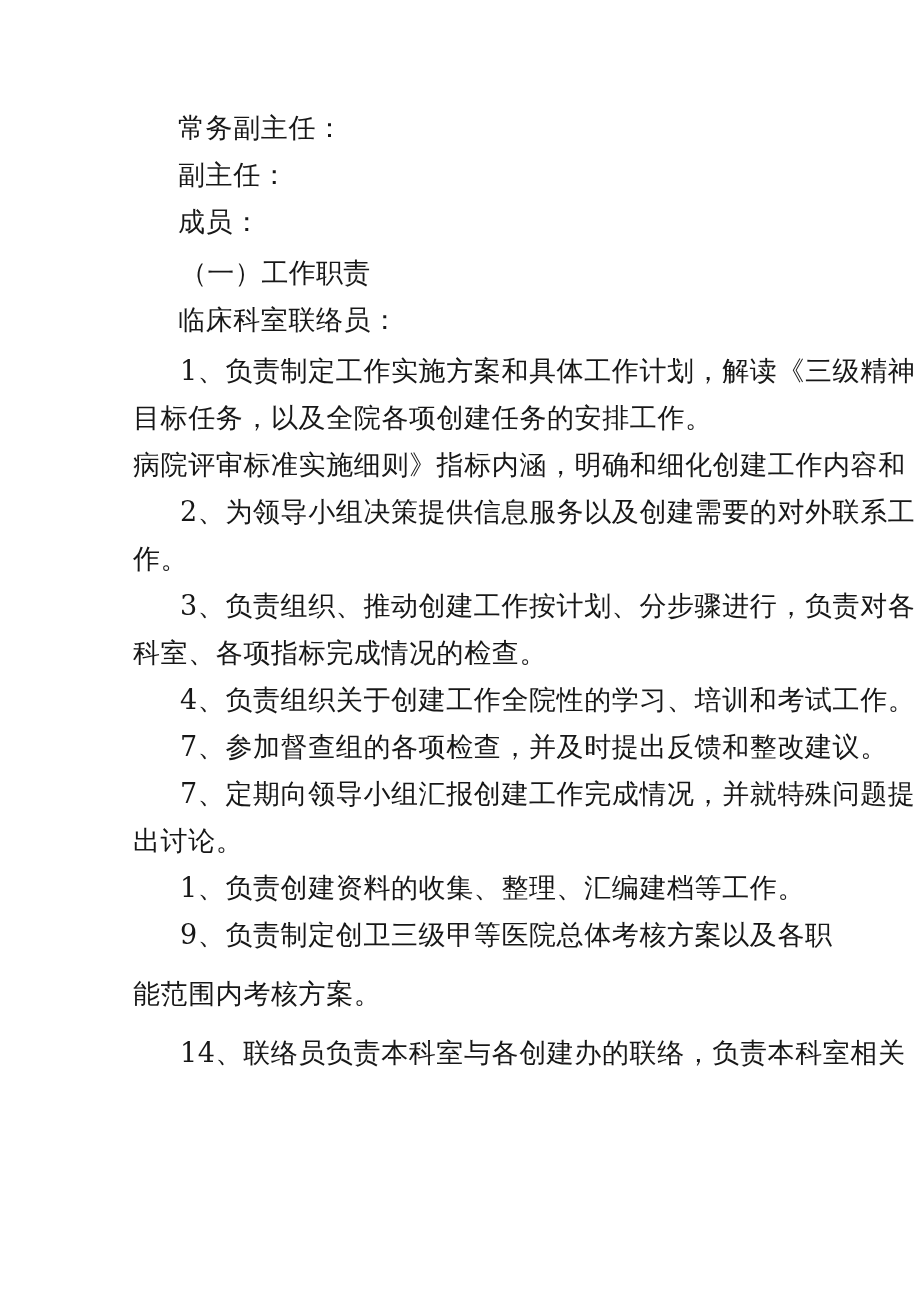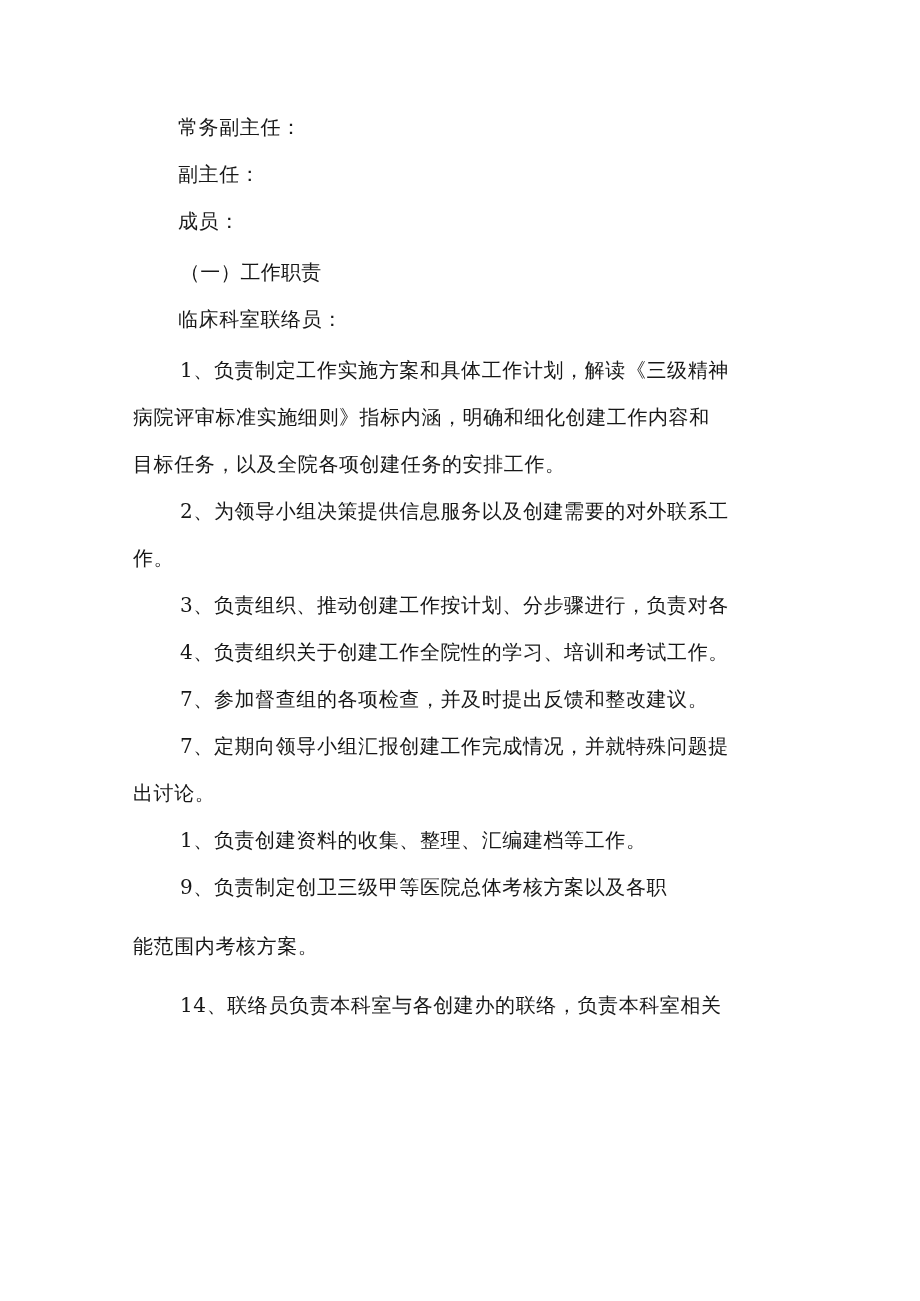--- a/index.html
+++ b/index.html
@@ -18,21 +18,21 @@
     background: #ffffff;
     overflow: hidden;
   }
   #doc-body {
     position: absolute;
     left: 133px;
     top: 104px;
     width: 658px;
   }
   .line {
-    font-size: 20px;
+    font-size: 27px;
     line-height: 47px;
     letter-spacing: 0.6px;
     white-space: pre;
     color: #171717;
     font-weight: 400;
   }
   
   .role-line {
     text-indent: 45px;
   }
@@ -60,27 +60,28 @@
   <div id="doc-body">
 
     <div class="line role-line">常务副主任：</div>
     <div class="line role-line">副主任：</div>
     <div class="line role-line">成员：</div>
     <div class="line section-heading gap-sm">（一）工作职责</div>
 
     <div class="line role-line">临床科室联络员：</div>
 
     <div class="line item-first gap-sm">1、负责制定工作实施方案和具体工作计划，解读《三级精神</div>
+    <div class="line item-cont">目标任务，以及全院各项创建任务的安排工作。</div>
     <div class="line item-cont">病院评审标准实施细则》指标内涵，明确和细化创建工作内容和</div>
-    <div class="line item-cont">目标任务，以及全院各项创建任务的安排工作。</div>
 
     <div class="line item-first">2、为领导小组决策提供信息服务以及创建需要的对外联系工</div>
     <div class="line item-cont">作。</div>
 
     <div class="line item-first">3、负责组织、推动创建工作按计划、分步骤进行，负责对各</div>
+    <div class="line item-cont">科室、各项指标完成情况的检查。</div>
 
     <div class="line item-first">4、负责组织关于创建工作全院性的学习、培训和考试工作。</div>
 
 
     <div class="line item-first">7、参加督查组的各项检查，并及时提出反馈和整改建议。</div>
 
     <div class="line item-first">7、定期向领导小组汇报创建工作完成情况，并就特殊问题提</div>
     <div class="line item-cont">出讨论。</div>
 
     <div class="line item-first">1、负责创建资料的收集、整理、汇编建档等工作。</div>

